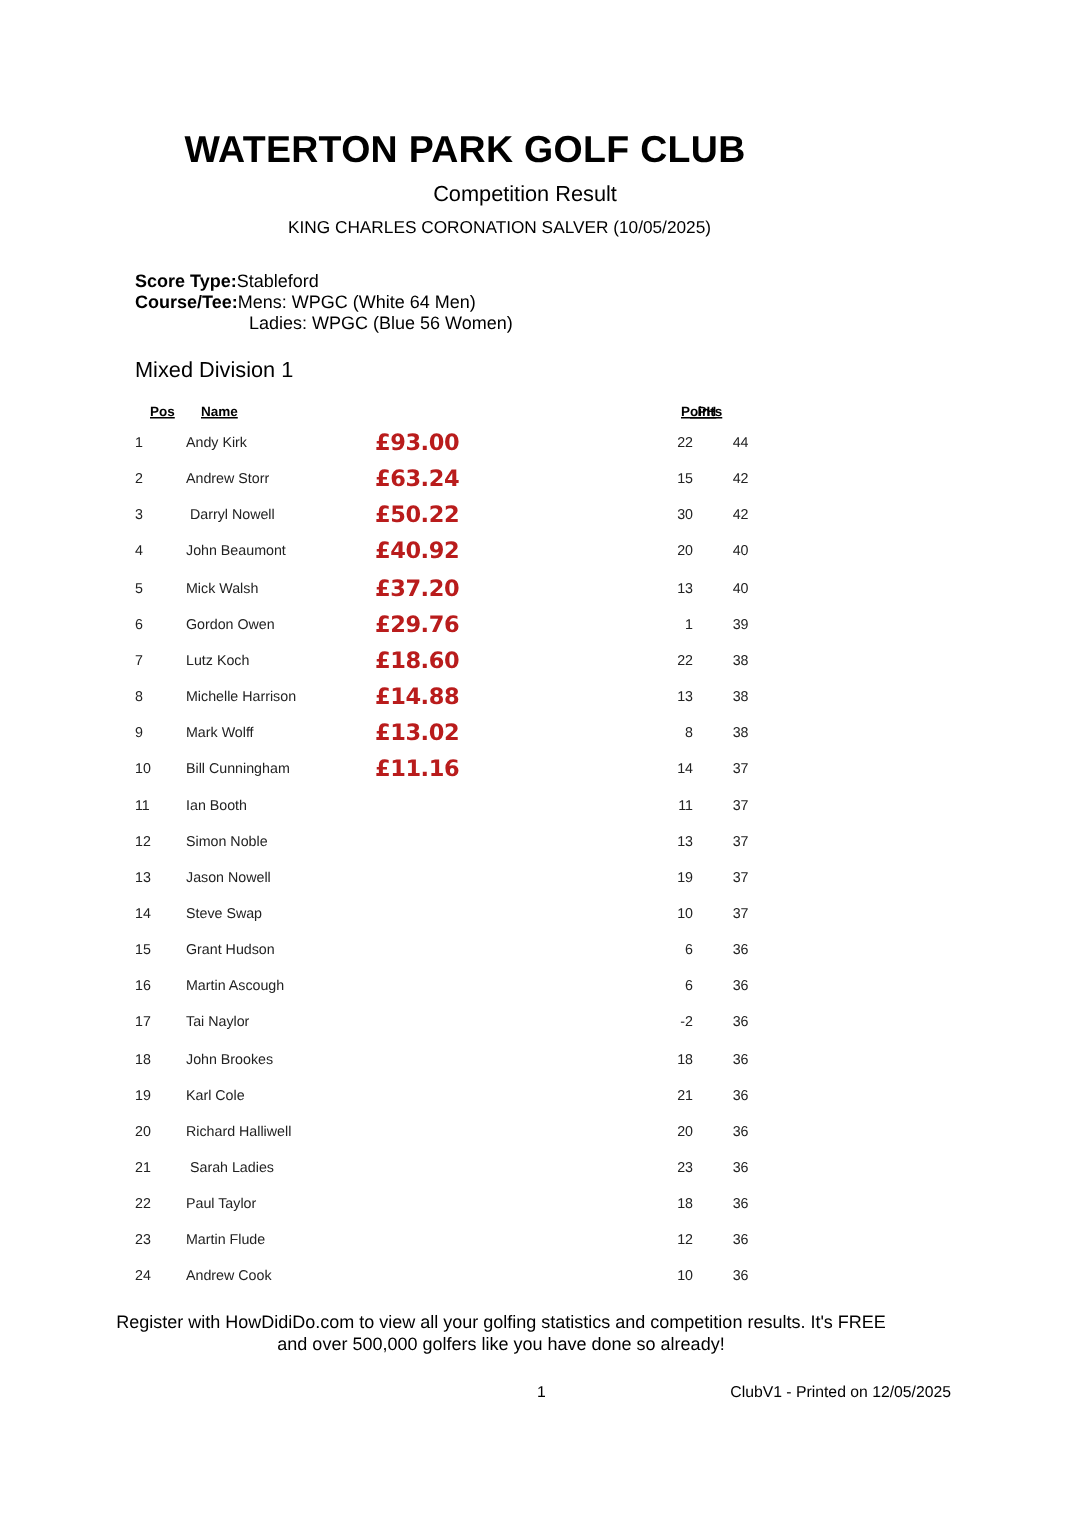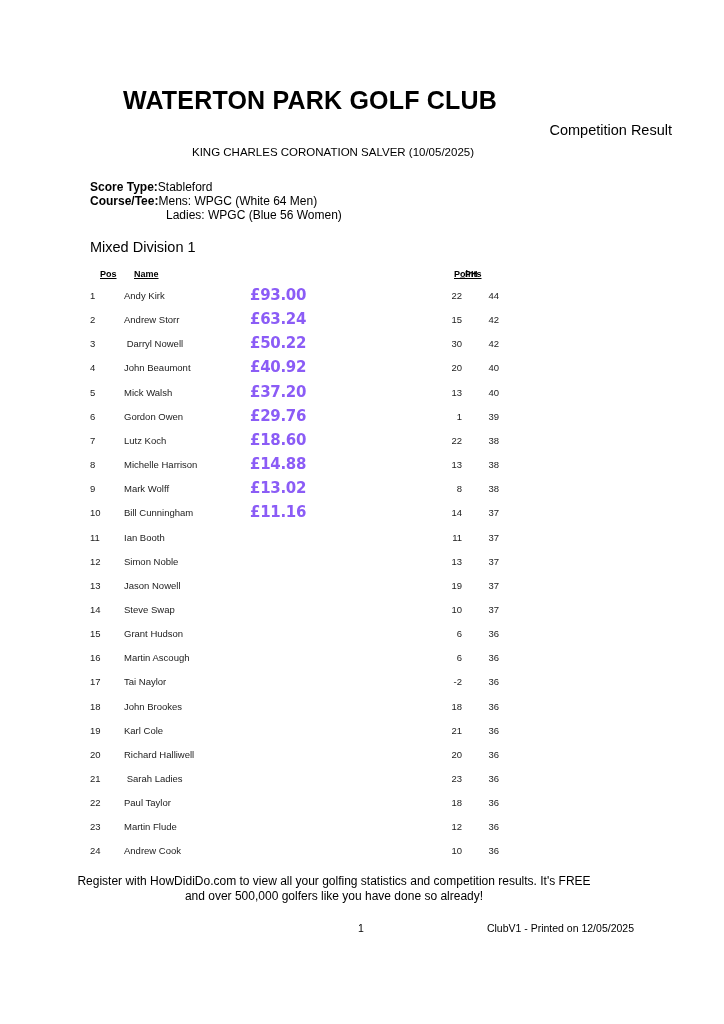--- a/index.html
+++ b/index.html
@@ -5,21 +5,21 @@
   html, body { margin: 0; padding: 0; background: #ffffff; }
   body {
     width: 724px; height: 1024px; position: relative; overflow: hidden;
     font-family: "Liberation Sans", sans-serif; color: #000;
   }
   .title {
     position: absolute; top: 86px; left: 0; width: 620px; text-align: center;
     font-size: 25px; font-weight: bold; letter-spacing: 0.2px;
   }
   .subtitle {
-    position: absolute; top: 122px; left: 4px; width: 668px; text-align: right;
+    position: absolute; top: 122px; left: 16px; width: 668px; text-align: center;
     font-size: 14.5px;
   }
   .comp {
     position: absolute; top: 146px; left: 0; width: 666px; text-align: center;
     font-size: 11.5px;
   }
   .meta { position: absolute; left: 90px; font-size: 12px; line-height: 14px; }
   .meta b { font-weight: bold; }
   .division {
     position: absolute; top: 239px; left: 90px; font-size: 14.5px; font-weight: normal;
@@ -27,21 +27,21 @@
   .hdr {
     position: absolute; top: 269px; font-size: 9px; font-weight: bold;
     text-decoration: underline;
     padding-left: 10px;
   }
   .row { position: absolute; left: 0; width: 724px; height: 24px; font-size: 9.5px; color: #222; }
   .row .pos { position: absolute; left: 90px; top: 0; }
   .row .name { position: absolute; left: 124px; top: 0; white-space: pre; }
   .row .prize {
     position: absolute; left: 250px; top: -4px; font-size: 15px; font-weight: bold;
-    color: #8b5cf6; font-family: "DejaVu Sans", sans-serif; letter-spacing: -0.3px;
+    color: #b91c1c; font-family: "DejaVu Sans", sans-serif; letter-spacing: -0.3px;
   }
   .row .ph { position: absolute; right: 262px; top: 0; text-align: right; }
   .row .pts { position: absolute; right: 225px; top: 0; text-align: right; }
   .footer {
     position: absolute; top: 874px; left: 0; width: 668px; text-align: center;
     font-size: 12px; line-height: 15px;
   }
   .pagenum { position: absolute; top: 922px; left: 358px; font-size: 10.5px; }
   .printed { position: absolute; top: 922px; right: 90px; font-size: 10.5px; }
 </style>

